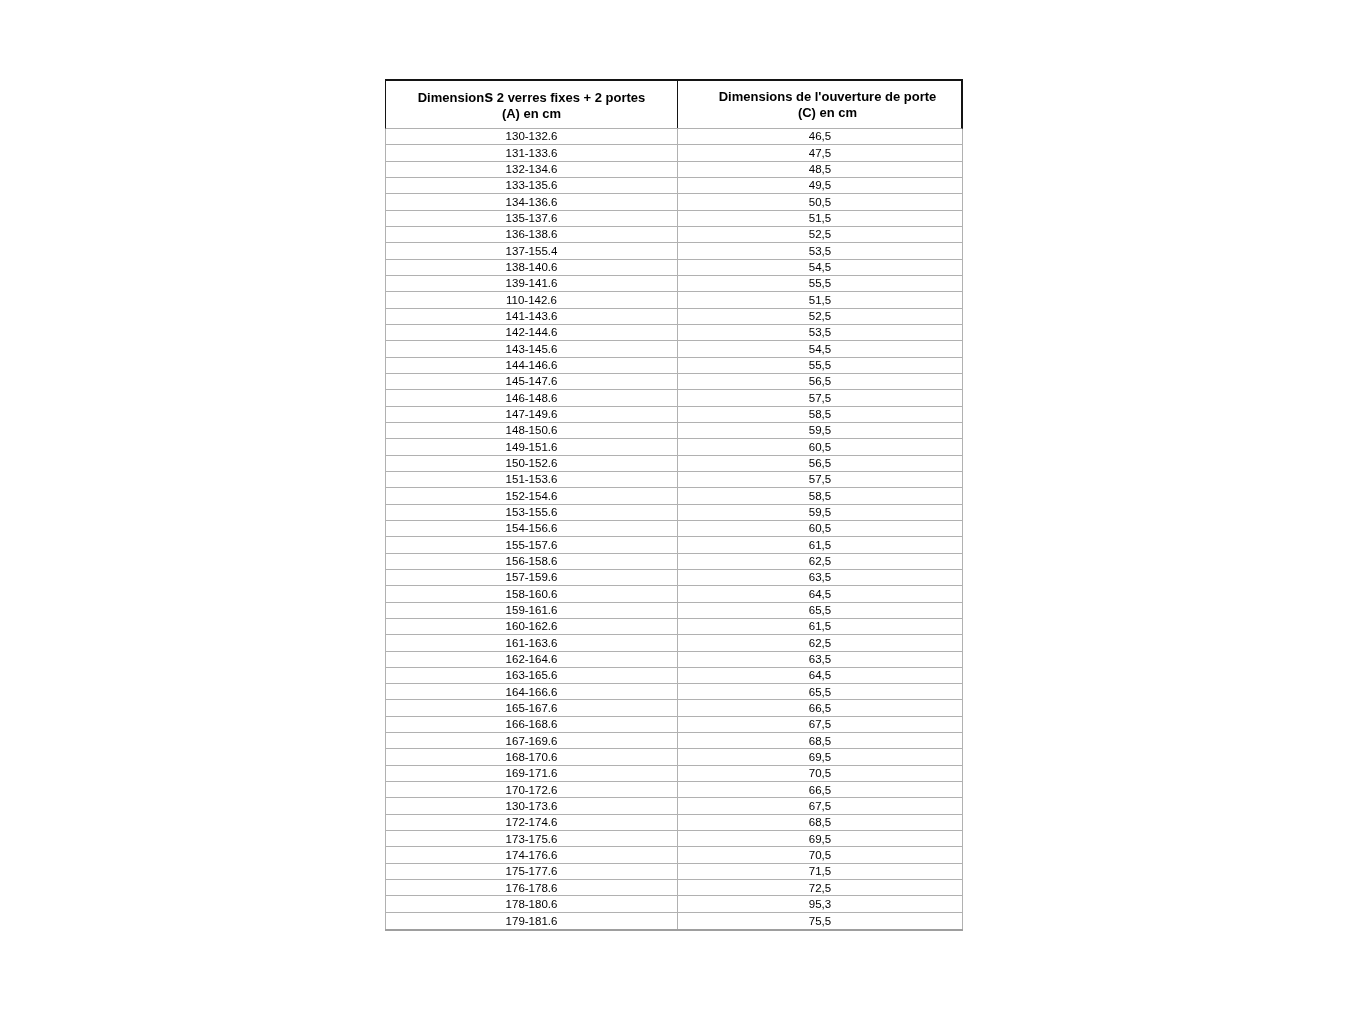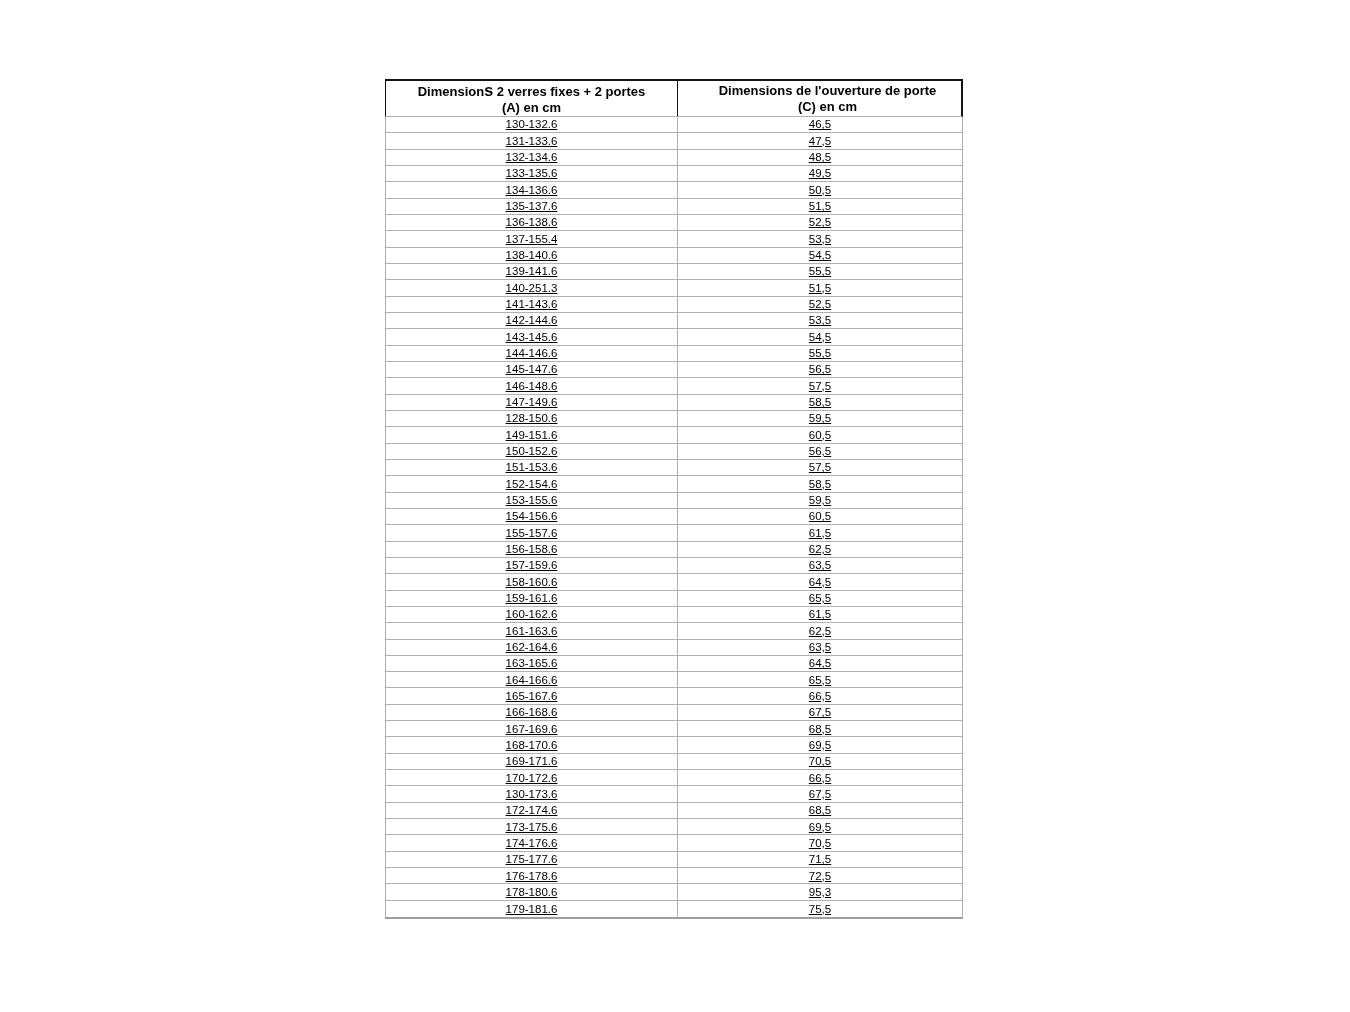--- a/index.html
+++ b/index.html
@@ -20,21 +20,21 @@
     position: absolute;
     left: 385px;
     top: 79px;
     width: 578px;
   }
   .dim-table, .dim-table * { box-sizing: border-box; }
 
   
   .thead {
     display: flex;
-    height: 38px;
+    height: 50px;
     border-top: 2px solid var(--hline, #141414);
     border-left: 1px solid var(--hline, #141414);
     border-right: 2px solid var(--hline, #141414);
     border-bottom: 1px solid var(--rline, #b1b1b1);
     gap: 16px;
   }
   .th {
     display: flex;
     flex-direction: column;
     justify-content: center;
@@ -50,21 +50,20 @@
   }
   .th.col-c { flex: 1; }
   .cap-s {
     font-size: 1.25em;
     line-height: 1;
   }
 
   
   .tbody {
     border-bottom: 2px solid var(--bline, #9e9e9e);
-    text-decoration: underline;
   }
   .tr {
     display: flex;
     height: 16.34px;
   }
   .tr { border-bottom: 1px solid var(--rline, #b1b1b1); }
   .tr:last-child { border-bottom: none; }
   .td {
     display: flex;
     align-items: center;
@@ -134,21 +133,21 @@
         </div>
         <div class="tr">
           <div class="td col-a">138-140.6</div>
           <div class="td col-c">54,5</div>
         </div>
         <div class="tr">
           <div class="td col-a">139-141.6</div>
           <div class="td col-c">55,5</div>
         </div>
         <div class="tr">
-          <div class="td col-a">140-251.3</div>
+          <div class="td col-a">110-142.6</div>
           <div class="td col-c">51,5</div>
         </div>
         <div class="tr">
           <div class="td col-a">141-143.6</div>
           <div class="td col-c">52,5</div>
         </div>
         <div class="tr">
           <div class="td col-a">142-144.6</div>
           <div class="td col-c">53,5</div>
         </div>
@@ -166,21 +165,21 @@
         </div>
         <div class="tr">
           <div class="td col-a">146-148.6</div>
           <div class="td col-c">57,5</div>
         </div>
         <div class="tr">
           <div class="td col-a">147-149.6</div>
           <div class="td col-c">58,5</div>
         </div>
         <div class="tr">
-          <div class="td col-a">128-150.6</div>
+          <div class="td col-a">148-150.6</div>
           <div class="td col-c">59,5</div>
         </div>
         <div class="tr">
           <div class="td col-a">149-151.6</div>
           <div class="td col-c">60,5</div>
         </div>
         <div class="tr">
           <div class="td col-a">150-152.6</div>
           <div class="td col-c">56,5</div>
         </div>

